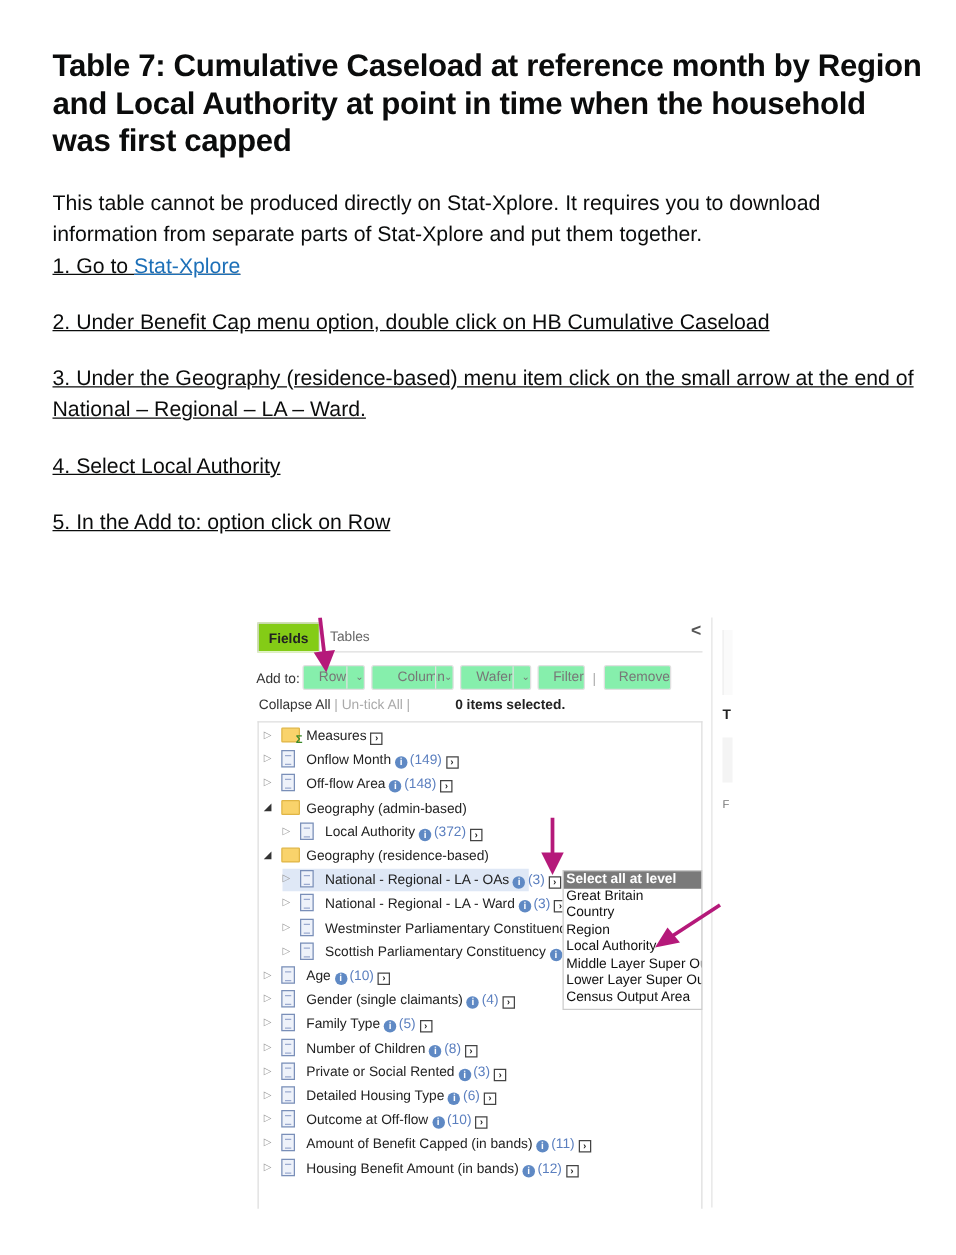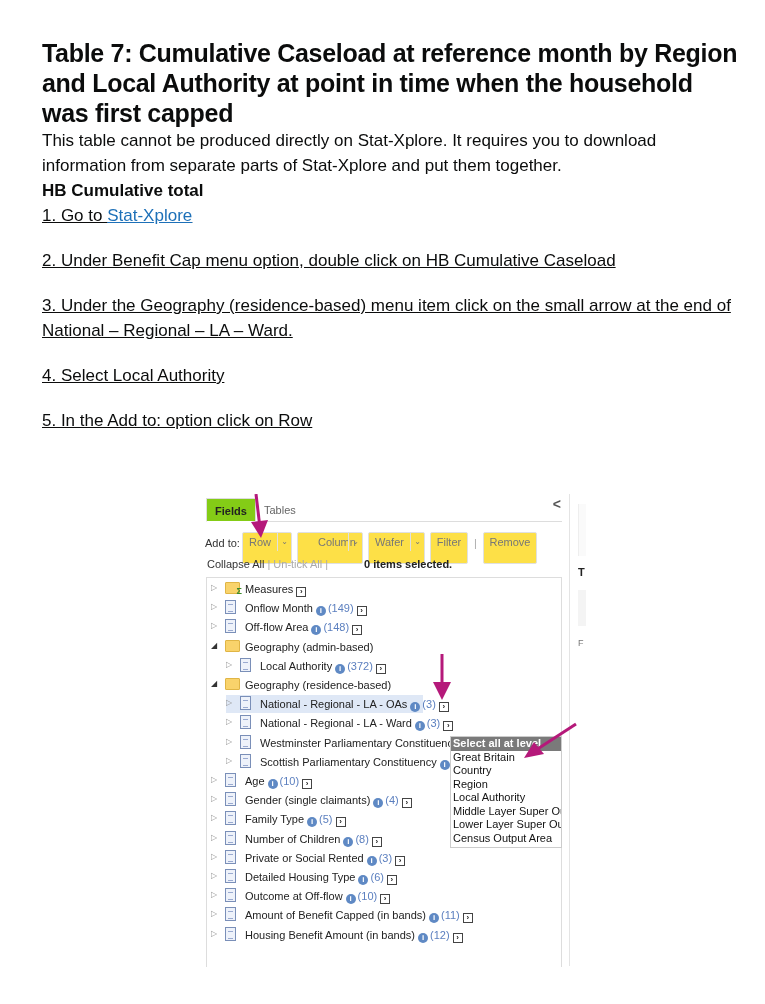--- a/index.html
+++ b/index.html
@@ -3,40 +3,40 @@
 <meta charset="utf-8">
 <style>
   * { box-sizing: border-box; margin: 0; padding: 0; }
   html, body { width: 765px; height: 1004px; background: #ffffff; overflow: hidden; }
   body { font-family: "Liberation Sans", sans-serif; color: #0b0c0c; position: relative; }
 
   .doc { position: absolute; left: 42px; top: 38px; width: 700px; }
   .doc h2 {
     font-family: "Liberation Sans", sans-serif;
     font-weight: 700; font-size: 25px; line-height: 30px; letter-spacing: -0.3px;
-    color: #0b0c0c; 
+    color: #0b0c0c; margin-bottom: 22px;
   }
   .doc p { font-size: 17px; line-height: 25px; color: #0b0c0c; }
   .doc p.intro { }
   .doc .sub { font-weight: 700; font-size: 17px; line-height: 25px; }
   .doc .step { margin-bottom: 20px; text-decoration: underline; }
   .doc a { color: #1d70b8; text-decoration: underline; }
 
   
   .shot { position: absolute; left: 204px; top: 494px; width: 382px; height: 472px; background: #fff; font-size: 11px; color: #222; }
   .panel { position: absolute; left: 0; top: 0; width: 366px; height: 472px; border-right: 1px solid #e4e4e4; background: #fff; }
   .tabs { position: absolute; left: 2px; top: 4px; height: 24px; width: 356px; border-bottom: 1px solid #ddd; }
   .tab { position: absolute; top: 0; height: 24px; padding: 6px 8px 0 8px; font-size: 11px; }
   .tab.active { left: 0; border: 1px solid #ddd; border-bottom: 1px solid #fff; background: #84cc16; font-weight: 700; color: #222; }
   .tab.inactive { left: 50px; color: #666; }
   .collapse-btn { position: absolute; right: 8px; top: 2px; font-size: 14px; font-weight: 700; color: #555; }
 
   .addto { position: absolute; left: 0; top: 37px; height: 22px; width: 370px; }
   .addto .lbl { position: absolute; left: 1px; top: 6px; font-size: 11px; color: #333; }
-  .btn { position: absolute; top: 1px; height: 32px; background: #fde047; border: 1px solid #e0e0e0; border-radius: 2px; color: #777; font-size: 11px; text-align: center; line-height: 18px; }
+  .btn { position: absolute; top: 1px; height: 20px; background: #86efac; border: 1px solid #e0e0e0; border-radius: 2px; color: #777; font-size: 11px; text-align: right; line-height: 18px; }
   .btn .dd { position: absolute; right: 0; top: 0; width: 14px; height: 18px; border-left: 1px solid #e0e0e0; font-size: 8px; color: #777; line-height: 18px; }
   .sep { position: absolute; top: 6px; color: #aaa; font-size: 11px; }
 
   .status { position: absolute; left: 3px; top: 64px; font-size: 11px; color: #333; }
   .status .muted { color: #aaa; }
   .status .bar { color: #aaa; margin: 0 3px; }
   .status b { color: #222; padding-left: 33px; }
 
   .tree { position: absolute; left: 2px; top: 83px; width: 356px; height: 390px; border: 1px solid #ddd; border-bottom: none; }
   .node { position: absolute; height: 18px; white-space: nowrap; font-size: 11px; color: #222; }
@@ -44,39 +44,38 @@
   .node .ico { position: absolute; left: 14px; top: 1px; }
   .node .txt { position: absolute; left: 34px; top: 3px; }
   .node.hl { background: #dfe8f6; }
   .ico-doc { width: 11px; height: 14px; border: 1px solid #7a8fb8; background: #eef2fa; }
   .ico-doc::after { content: ""; position: absolute; left: 2px; top: 3px; width: 5px; height: 6px; border-top: 1px solid #9aaad0; border-bottom: 1px solid #9aaad0; }
   .ico-folder { width: 15px; height: 12px; background: #f9d36b; border: 1px solid #e0b545; border-radius: 1px; margin-top: 1px; }
   .info { display: inline-block; width: 10px; height: 10px; border-radius: 50%; background: #5f89c4; color: #fff; font-size: 8px; line-height: 10px; text-align: center; font-weight: 700; vertical-align: -1px; margin: 0 2px 0 3px; }
   .cnt { color: #5b7fbf; }
   .arrowbox { display: inline-block; width: 10px; height: 10px; border: 1px solid #444; font-size: 8px; line-height: 8px; text-align: center; vertical-align: -1px; margin-left: 3px; font-weight: 700; background: #fff; }
 
-  .menu { position: absolute; left: 246px; top: 202px; width: 112px; height: 112px; background: #fff; border: 1px solid #ccc; font-size: 11px; margin-top: 40px; }
+  .menu { position: absolute; left: 246px; top: 202px; width: 112px; height: 112px; background: #fff; border: 1px solid #ccc; font-size: 11px; }
   .menu .mi { height: 13.5px; line-height: 13.5px; padding-left: 2px; white-space: nowrap; overflow: hidden; color: #111; }
   .menu .mi.sel { background: #7a7a7a; color: #fff; font-weight: 700; }
 
   .rightstrip { position: absolute; left: 374px; top: 0; width: 8px; height: 472px; }
   .rs-box1 { position: absolute; left: 0; top: 10px; width: 8px; height: 52px; background: #fafafa; border-left: 1px solid #eee; }
   .rs-t { position: absolute; left: 0; top: 72px; font-size: 11px; font-weight: 700; color: #222; }
   .rs-box2 { position: absolute; left: 0; top: 96px; width: 8px; height: 36px; background: #f4f4f4; }
   .rs-f { position: absolute; left: 0; top: 144px; font-size: 9px; color: #777; }
 
   .pink { position: absolute; pointer-events: none; }
 </style>
 </head>
 <body>
 
 <div class="doc">
   <h2>Table 7: Cumulative Caseload at reference month by Region and Local Authority at point in time when the household was first capped</h2>
   <p class="intro">This table cannot be produced directly on Stat-Xplore. It requires you to download information from separate parts of Stat-Xplore and put them together.</p>
-  <p class="sub">HB Cumulative total</p>
   <p class="step"><span>1. Go to </span><a href="#">Stat-Xplore</a></p>
   <p class="step">2. Under Benefit Cap menu option, double click on HB Cumulative Caseload</p>
   <p class="step">3. Under the Geography (residence-based) menu item click on the small arrow at the end of National – Regional – LA – Ward.</p>
   <p class="step">4. Select Local Authority</p>
   <p class="step">5. In the Add to: option click on Row</p>
 </div>
 
 <div class="shot">
   <div class="panel">
     <div class="tabs">

